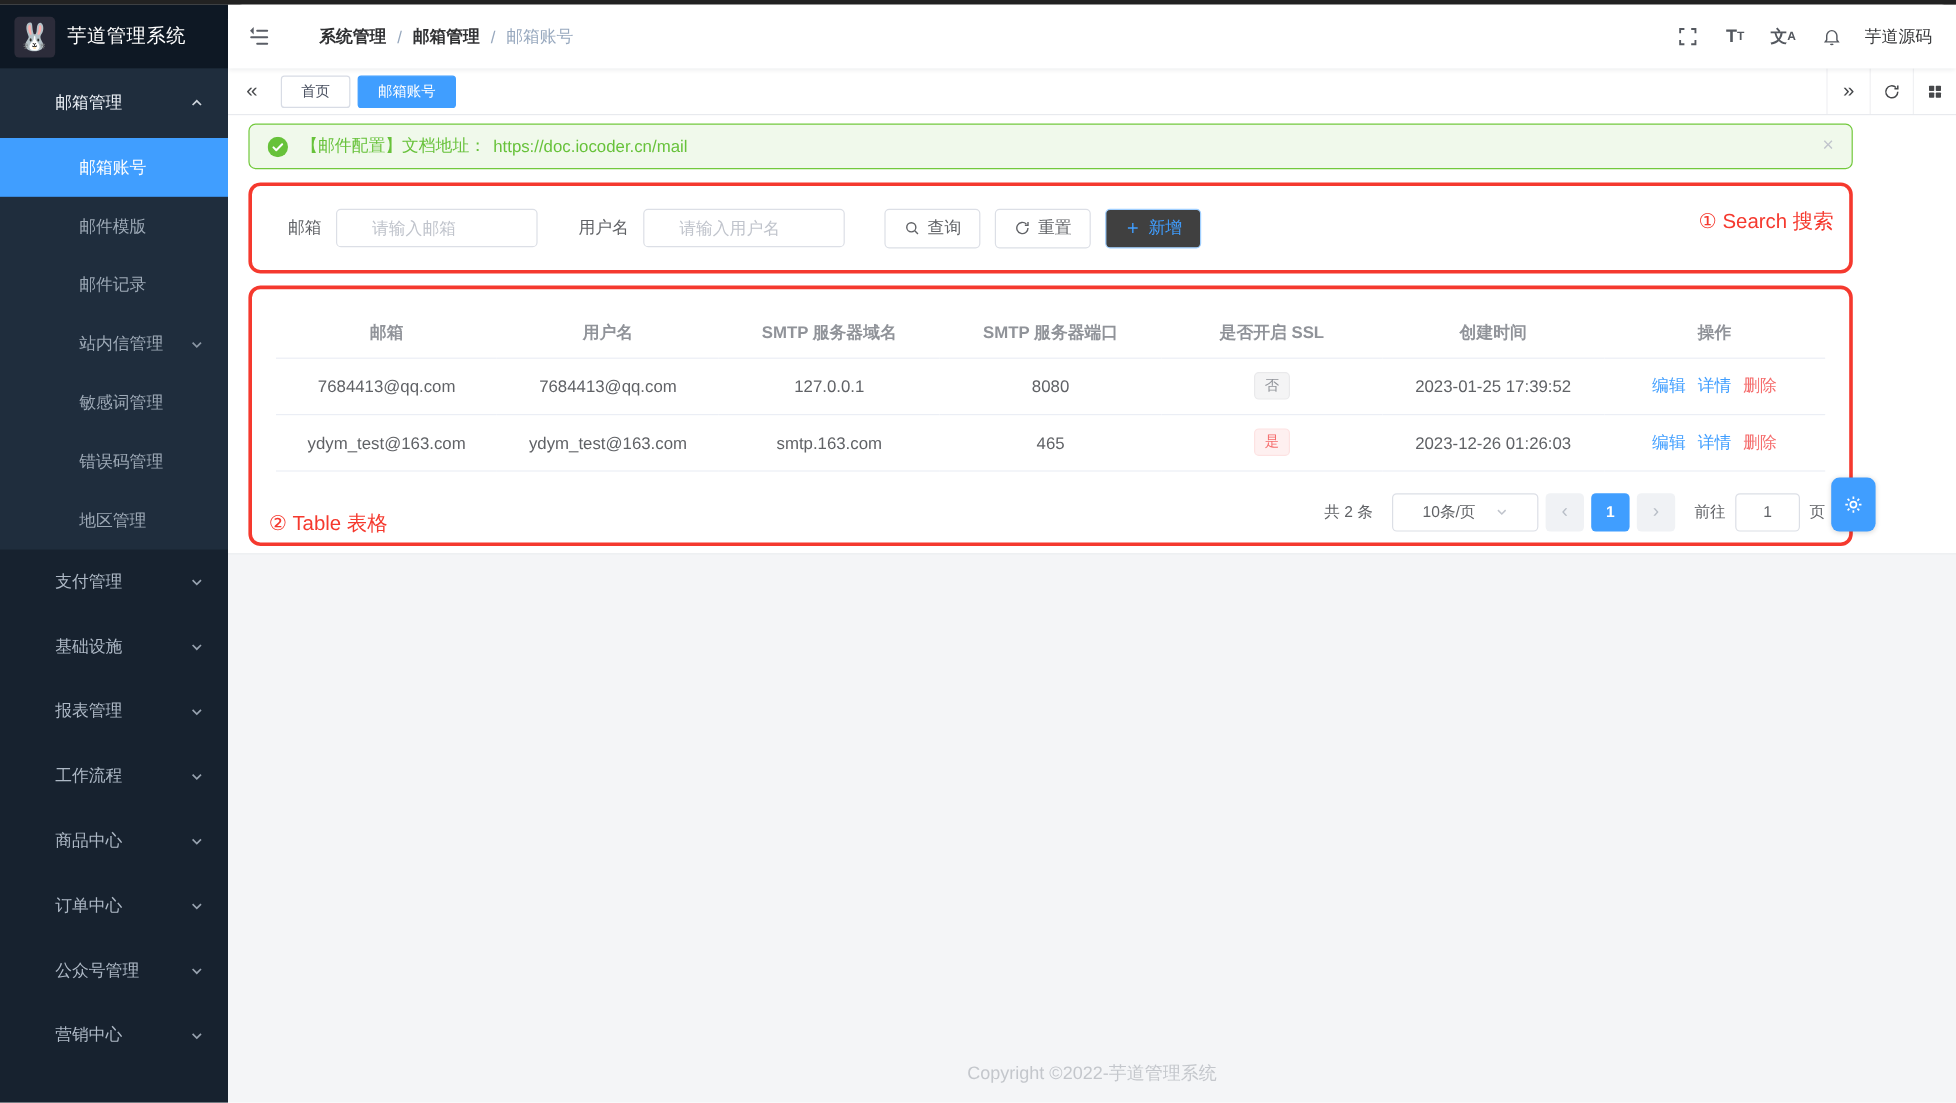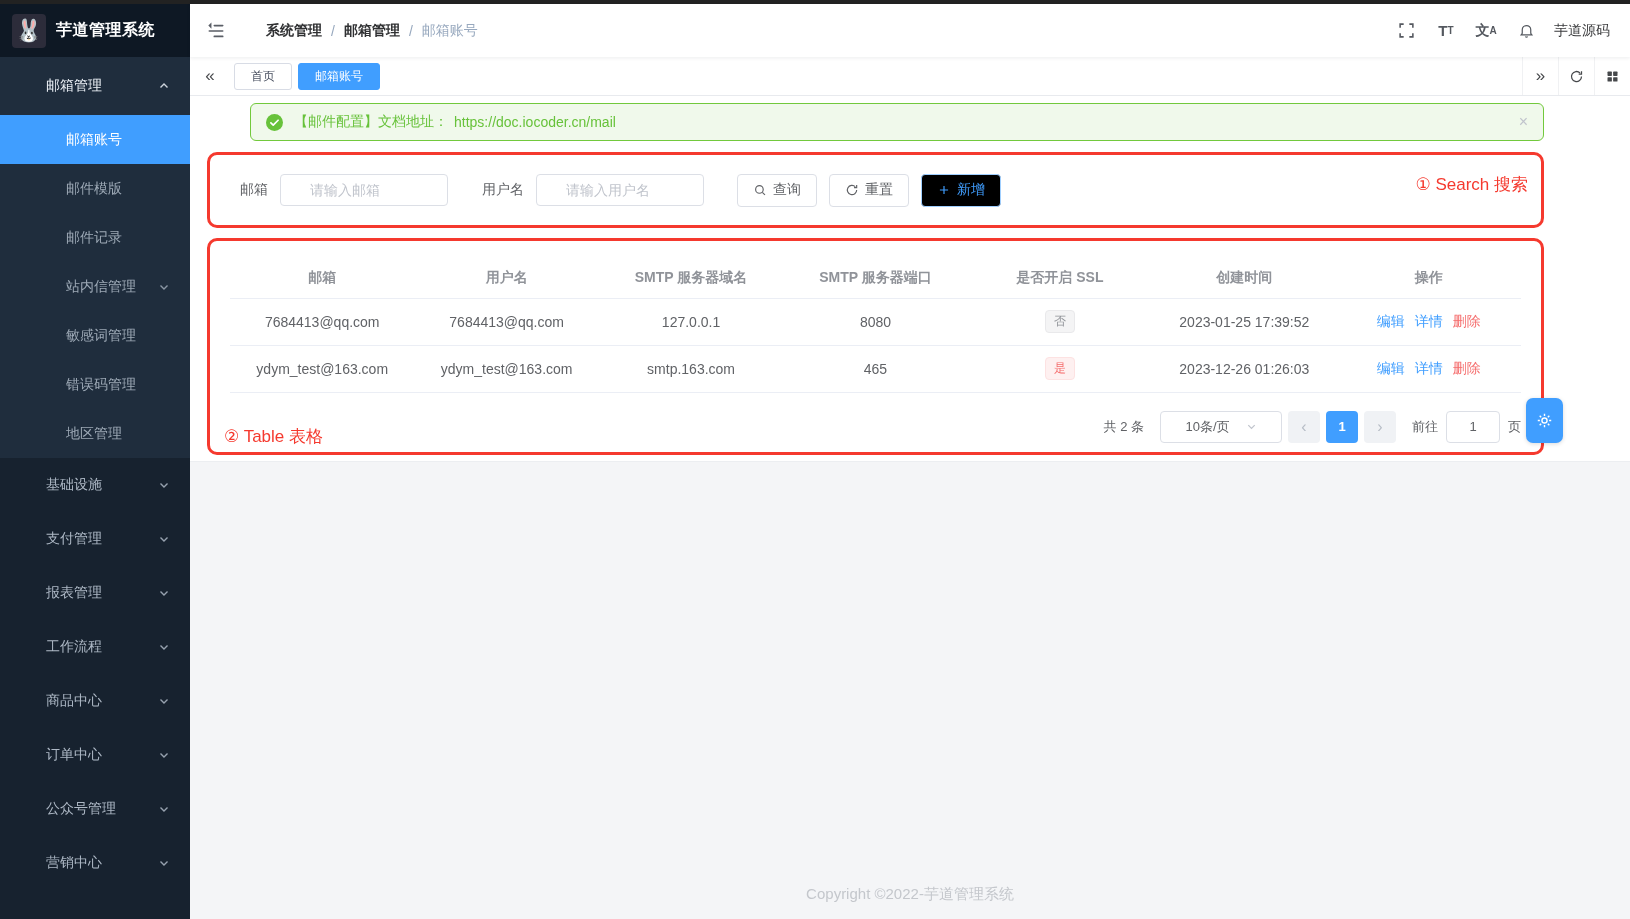--- a/index.html
+++ b/index.html
@@ -5,21 +5,21 @@
   * { margin:0; padding:0; box-sizing:border-box; }
   html,body { width:1630px; height:919px; overflow:hidden;
     font-family:"Liberation Sans","DejaVu Sans",sans-serif; background:#fff; }
   .top-strip { height:4px; background:#222; }
   .app { display:flex; height:915px; }
 
   
   .sidebar { width:190px; flex-shrink:0; background:#17222f; display:flex; flex-direction:column; overflow:hidden; }
   .logo { height:53px; background:#0e1824; display:flex; align-items:center; padding-left:12px; flex-shrink:0; }
   .logo-img { width:34px; height:34px; border-radius:4px; background:#2c2c3a; display:flex; align-items:center; justify-content:center; font-size:22px; overflow:hidden; }
-  .logo-title { color:#ffffff; font-weight:bold; font-size:16px; margin-left:10px; letter-spacing:0.5px; }
+  .logo-title { color:#ffffff; font-weight:normal; font-size:16px; margin-left:10px; letter-spacing:0.5px; }
   .menu-expanded { background:#1f2d3d; }
   .group-header { height:54px; display:flex; align-items:center; padding:0 20px 0 46px; font-size:14px; color:#aeb9c6; cursor:pointer; }
   .group-header.first { height:58px; color:#edf2f8; }
   .group-header .lbl { flex:1; }
   .chev { width:12px; height:12px; opacity:0.85; }
   .chev.up { transform:rotate(180deg); }
   .submenu-item { height:49px; display:flex; align-items:center; padding:0 20px 0 66px; font-size:14px; color:#9da9b6; cursor:pointer; }
   .submenu-item .lbl { flex:1; }
   .submenu-item.active { background:#409eff; color:#fff; }
 
@@ -46,41 +46,41 @@
   .tabs { flex:1; display:flex; align-items:center; gap:6px; padding-left:4px; }
   .tab { height:27px; line-height:25px; padding:0 16px; border:1px solid #d8dce5; border-radius:3px; font-size:12px; color:#495060; background:#fff; cursor:pointer; }
   .tab.active { background:#409eff; border-color:#409eff; color:#fff; }
   .tab-tools { display:flex; }
   .tool-cell { width:36px; border-left:1px solid #f0f1f3; display:flex; align-items:center; justify-content:center; color:#46484b; cursor:pointer; }
   .tool-cell svg { width:15px; height:15px; }
   .tool-cell.arrow { font-size:17px; }
 
   .content { background:#fff; padding:7px 86px 6px 17px; flex-shrink:0; }
 
-  .alert { height:38px; background:#f0f9eb; border:1px solid #72c93c; border-radius:6px; display:flex; align-items:center; padding:0 15px;margin-left:43px; }
+  .alert { height:38px; background:#f0f9eb; border:1px solid #72c93c; border-radius:6px; display:flex; align-items:center; padding:0 15px; }
   .alert-icon { width:17px; height:17px; margin-right:11px; flex-shrink:0; }
   .alert-text, .alert-link { font-size:14px; color:#67c23a; }
   .alert-link { margin-left:6px; text-decoration:none; }
   .alert-close { margin-left:auto; color:#c0c4cc; font-size:16px; line-height:1; cursor:pointer; }
 
   .red-box { border:3px solid #f5392e; border-radius:10px; position:relative; }
   .annotation { position:absolute; color:#f5392e; font-size:17px; pointer-events:none; }
   .search-annot { top:18px; right:13px; }
   .table-annot { left:14px; bottom:4px; }
 
   .search-box { margin-top:11px; height:76px; }
   .search-form { display:flex; align-items:center; height:100%; padding-left:30px; }
   .f-label { font-size:14px; color:#606266; }
   .f-label.second { margin-left:34px; }
   .form-input { width:168px; height:32px; border:1px solid #dcdfe6; border-radius:4px; padding:0 29px; font-size:14px; color:#606266; margin-left:12px; outline:none; background:#fff; }
   .form-input::placeholder { color:#c0c4cc; }
   .btn-row { display:flex; margin-left:33px; gap:12px; }
   .btn { height:33px; padding:0 15px; border:1px solid #dcdfe6; background:#fff; border-radius:4px; font-size:14px; color:#606266; display:inline-flex; align-items:center; gap:6px; cursor:pointer; }
   .btn svg { width:14px; height:14px; }
-  .btn-create { background:#000000; border-color:#a0cfff; color:#409eff; }
+  .btn-create { background:#404040; border-color:#a0cfff; color:#409eff; }
 
   .table-box { margin-top:10px; height:217px; padding:17px 20px 0; }
   table { width:100%; border-collapse:collapse; table-layout:fixed; }
   th { height:40px; font-size:14px; color:#909399; font-weight:600; text-align:center; border-bottom:1px solid #ebeef5; }
   td { height:47px; font-size:14px; color:#606266; text-align:center; border-bottom:1px solid #ebeef5; }
   .tag { display:inline-block; min-width:30px; padding:0 8px; height:23px; line-height:21px; border-radius:4px; font-size:12px; }
   .tag-no  { background:#f4f4f5; border:1px solid #e9e9eb; color:#909399; }
   .tag-yes { background:#fef0f0; border:1px solid #fde2e2; color:#f56c6c; }
   .actions a { font-size:14px; text-decoration:none; margin:0 5px; cursor:pointer; }
   .a-blue { color:#409eff; }
@@ -141,27 +141,27 @@
             <div class="submenu-item">
               <span class="lbl">错误码管理</span>
             </div>
             <div class="submenu-item">
               <span class="lbl">地区管理</span>
             </div>
           </div>
       </div>
       <div id="groups">
           <div class="group-header">
+            <span class="lbl">支付管理</span>
+            <svg class="chev" viewBox="0 0 12 12" fill="none" stroke="currentColor" stroke-width="1.4">
+              <path d="M2.5 4.5L6 8l3.5-3.5"></path>
+            </svg>
+          </div>
+          <div class="group-header">
             <span class="lbl">基础设施</span>
-            <svg class="chev" viewBox="0 0 12 12" fill="none" stroke="currentColor" stroke-width="1.4">
-              <path d="M2.5 4.5L6 8l3.5-3.5"></path>
-            </svg>
-          </div>
-          <div class="group-header">
-            <span class="lbl">支付管理</span>
             <svg class="chev" viewBox="0 0 12 12" fill="none" stroke="currentColor" stroke-width="1.4">
               <path d="M2.5 4.5L6 8l3.5-3.5"></path>
             </svg>
           </div>
           <div class="group-header">
             <span class="lbl">报表管理</span>
             <svg class="chev" viewBox="0 0 12 12" fill="none" stroke="currentColor" stroke-width="1.4">
               <path d="M2.5 4.5L6 8l3.5-3.5"></path>
             </svg>
           </div>

